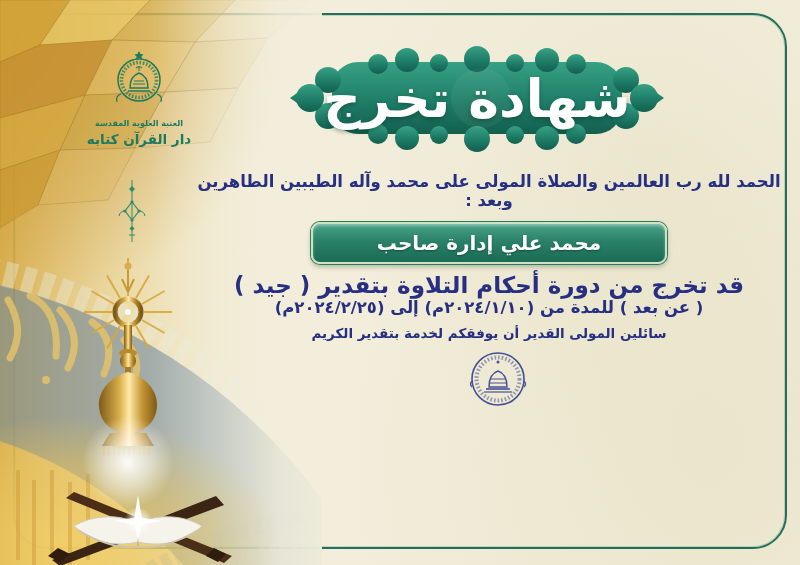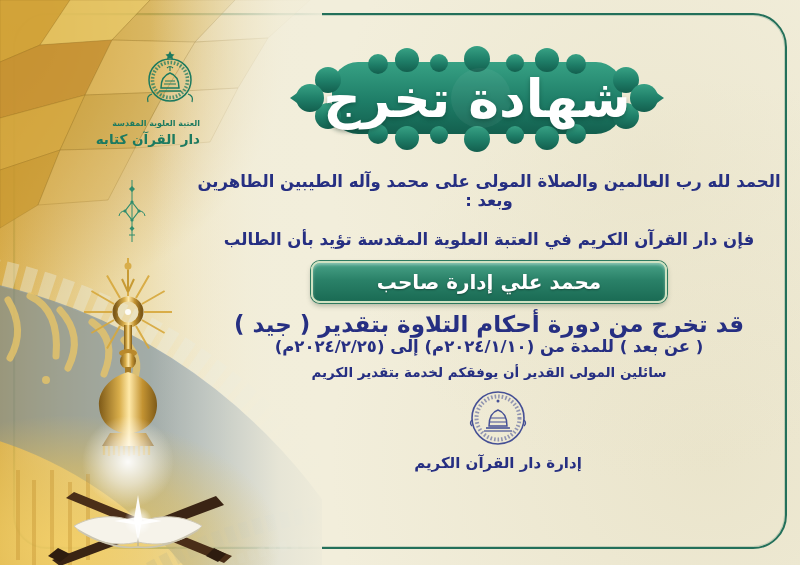--- a/index.html
+++ b/index.html
@@ -17,21 +17,21 @@
     box-shadow:inset 0 0 0 1px rgba(35,112,90,.22);
   }
   .left-art{position:absolute;left:0;top:0;}
   .banner{position:absolute;left:286px;top:46px;width:382px;height:106px;}
   .banner svg{position:absolute;left:0;top:0;}
   .banner-text{
     position:absolute;inset:0;display:flex;align-items:center;justify-content:center;
     color:#ffffff;font-size:52px;font-weight:bold;direction:rtl;
     text-shadow:0 2px 4px rgba(8,42,32,.38);letter-spacing:-1px;
   }
-  .logo{position:absolute;left:78px;top:50px;width:122px;text-align:right;color:#1c7a60;direction:rtl;}
+  .logo{position:absolute;left:78px;top:50px;width:122px;text-align:center;color:#1c7a60;direction:rtl;}
   .logo .shrine{font-size:8px;font-weight:bold;margin-top:1px;letter-spacing:-.5px;}
   .logo .org{font-size:13.5px;font-weight:bold;margin-top:3px;letter-spacing:-.5px;}
   .ornament{position:absolute;left:114px;top:178px;}
   .content{
     position:absolute;left:196px;top:168px;width:586px;
     direction:rtl;text-align:center;color:#262f82;
   }
   .l1{font-size:16.5px;font-weight:bold;margin-top:4px;}
   .l2{font-size:16.5px;font-weight:bold;margin-top:20px;}
   .name-pill{
@@ -222,38 +222,36 @@
         <path d="M358,38 L378,52 L358,66 Z"></path>
       </g>
       <circle cx="195" cy="52" r="30" fill="#ffffff" opacity=".05"></circle>
       <path d="M170,52 a25,25 0 1,0 50,0 a20,20 0 1,1 -50,0" fill="#ffffff" opacity=".04"></path>
     </svg>
     <div class="banner-text">شهادة تخرج</div>
   </div>
 
   <div class="content">
     <div class="l1">الحمد لله رب العالمين والصلاة المولى على محمد وآله الطيبين الطاهرين وبعد :</div>
-    <div class="l2">فإن دار القرآن الكريم في العتبة العلوية المقدسة تؤيد بأن الطالب</div>
     <div class="name-pill">
       <span>محمد علي إدارة صاحب</span>
     </div>
     <div class="l3">قد تخرج من دورة أحكام التلاوة بتقدير ( جيد )</div>
     <div class="l4">( عن بعد ) للمدة من (٢٠٢٤/١/١٠م) إلى (٢٠٢٤/٢/٢٥م)</div>
     <div class="l5">سائلين المولى القدير أن يوفقكم لخدمة بتقدير الكريم</div>
 
     <div class="seal-block">
       <svg class="stamp" width="74" height="64" viewBox="0 0 74 64">
         <g fill="none" stroke="#2e3b8d" opacity=".88">
           <circle cx="37" cy="30" r="26" stroke-width="1.6"></circle>
           <circle cx="37" cy="30" r="21.5" stroke-width="4" stroke-dasharray="1.6 2" opacity=".55"></circle>
           <path d="M28,38 q0,-13 9,-16 q9,3 9,16 z" stroke-width="1.4"></path>
           <path d="M30,30 h14 M29,34 h16" stroke-width="1"></path>
           <path d="M25,40 h24" stroke-width="1.6"></path>
           <path d="M23,43 h28" stroke-width="1.2"></path>
           <circle cx="37" cy="13" r="1.5" fill="#2e3b8d" stroke="none"></circle>
           <path d="M11,32 q-3,3 0,6 M63,32 q3,3 0,6" stroke-width="1.3"></path>
         </g>
       </svg>
-      <div class="l6">إدارة دار القرآن الكريم</div>
     </div>
   </div>
 
 </div>
 
 </body></html>

